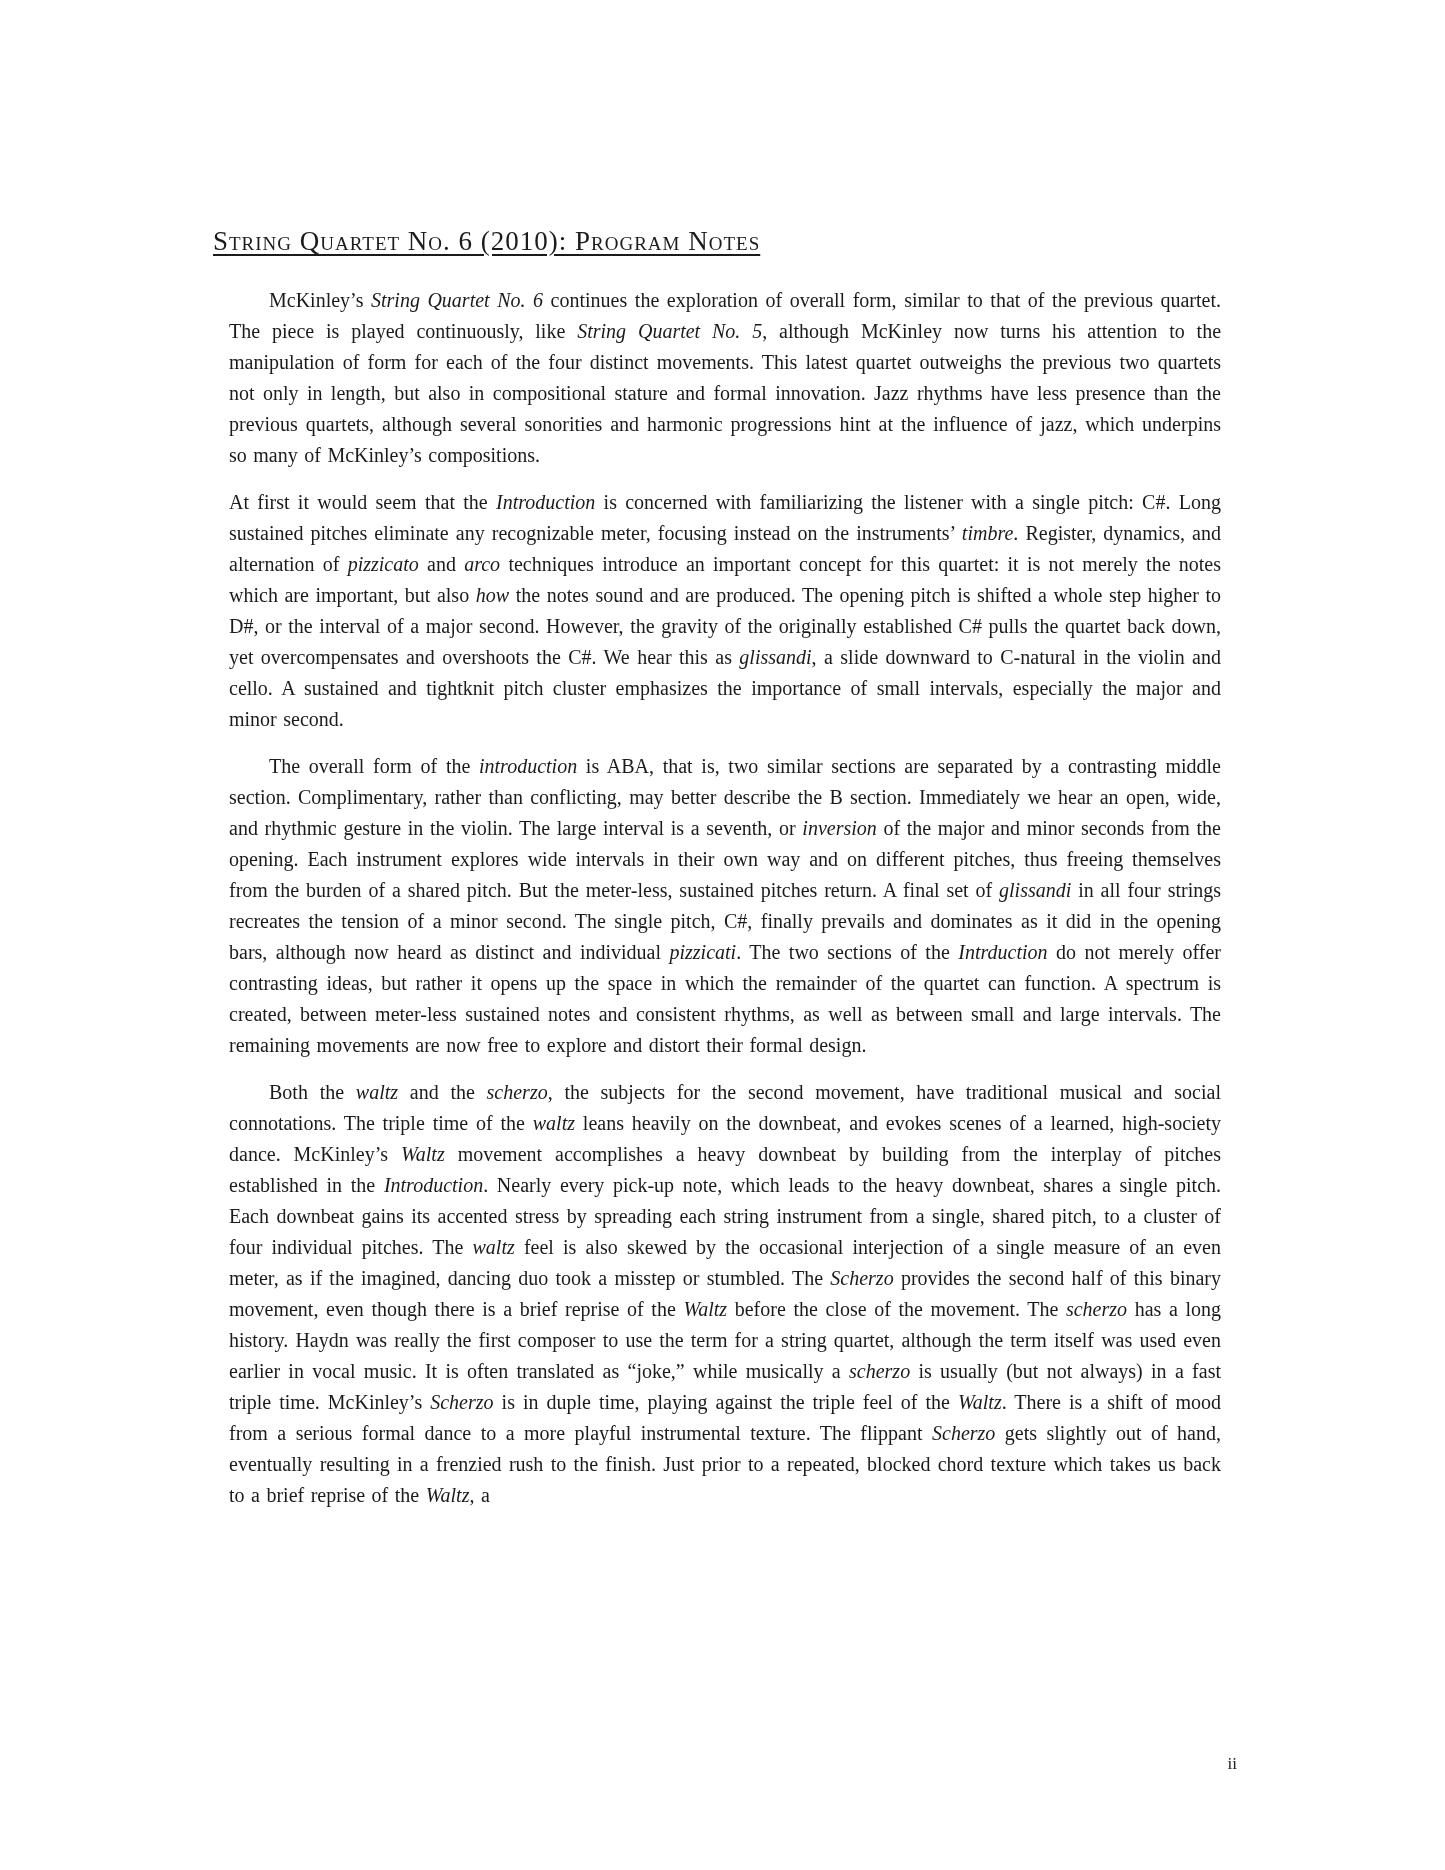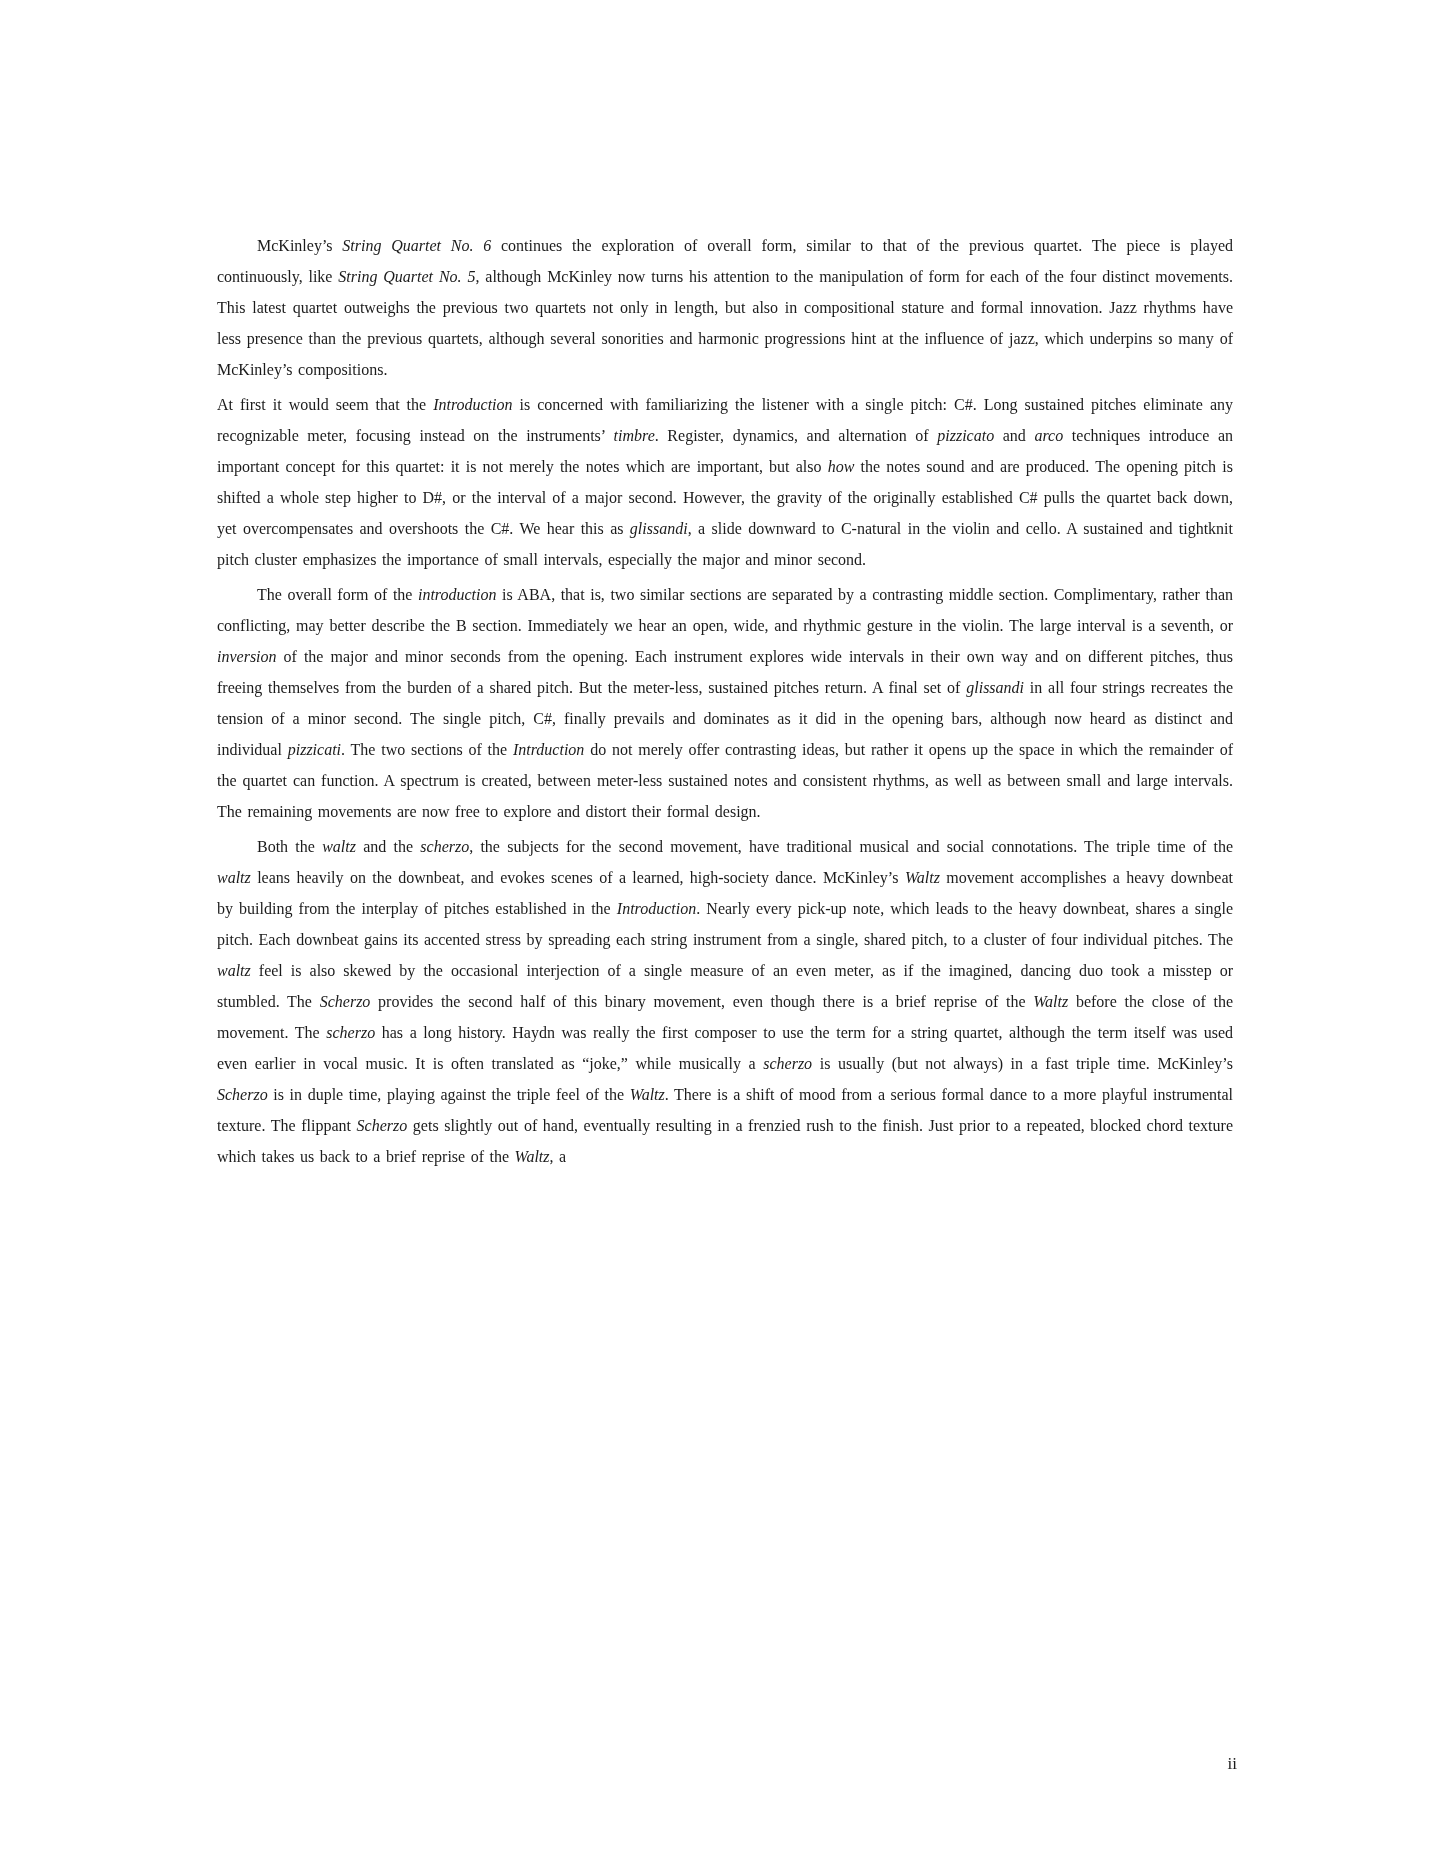--- a/index.html
+++ b/index.html
@@ -30,42 +30,43 @@
     font-size: 27px;
     font-weight: normal;
     font-variant: small-caps;
     letter-spacing: 1px;
     text-decoration: underline;
     text-underline-offset: 4px;
     margin: 0 0 28px 0;
     white-space: nowrap;
   }
   .para {
-    font-size: 16px;
+    font-size: 20px;
     line-height: 31px;
     text-align: justify;
-    margin: 4px;
+    margin: 16px;
     word-spacing: 1.5px;
   }
   .para.indent {
     text-indent: 40px;
   }
   .page-number {
     position: absolute;
     top: 1748px;
     right: 208px;
     font-size: 17px;
     line-height: 31px;
   }
 </style>
 </head>
 <body style="color: rgb(27, 27, 27); background: rgb(255, 255, 255);">
 
 <div class="page">
   <div class="content">
+    <h1 class="title">String Quartet No. 6 (2010): Program Notes</h1>
     <div id="paragraphs">
         <p class="para indent">McKinley’s <i>String Quartet No. 6</i> continues the exploration of overall form, similar to that of the previous quartet. The piece is played continuously, like <i>String Quartet No. 5</i>, although McKinley now turns his attention to the manipulation of form for each of the four distinct movements. This latest quartet outweighs the previous two quartets not only in length, but also in compositional stature and formal innovation. Jazz rhythms have less presence than the previous quartets, although several sonorities and harmonic progressions hint at the influence of jazz, which underpins so many of McKinley’s compositions.</p>
         <p class="para">At first it would seem that the <i>Introduction</i> is concerned with familiarizing the listener with a single pitch: C#. Long sustained pitches eliminate any recognizable meter, focusing instead on the instruments’ <i>timbre</i>. Register, dynamics, and alternation of <i>pizzicato</i> and <i>arco</i> techniques introduce an important concept for this quartet: it is not merely the notes which are important, but also <i>how</i> the notes sound and are produced. The opening pitch is shifted a whole step higher to D#, or the interval of a major second. However, the gravity of the originally established C# pulls the quartet back down, yet overcompensates and overshoots the C#. We hear this as <i>glissandi</i>, a slide downward to C-natural in the violin and cello. A sustained and tightknit pitch cluster emphasizes the importance of small intervals, especially the major and minor second.</p>
         <p class="para indent">The overall form of the <i>introduction</i> is ABA, that is, two similar sections are separated by a contrasting middle section. Complimentary, rather than conflicting, may better describe the B section. Immediately we hear an open, wide, and rhythmic gesture in the violin. The large interval is a seventh, or <i>inversion</i> of the major and minor seconds from the opening. Each instrument explores wide intervals in their own way and on different pitches, thus freeing themselves from the burden of a shared pitch. But the meter-less, sustained pitches return. A final set of <i>glissandi</i> in all four strings recreates the tension of a minor second. The single pitch, C#, finally prevails and dominates as it did in the opening bars, although now heard as distinct and individual <i>pizzicati</i>. The two sections of the <i>Intrduction</i> do not merely offer contrasting ideas, but rather it opens up the space in which the remainder of the quartet can function. A spectrum is created, between meter-less sustained notes and consistent rhythms, as well as between small and large intervals. The remaining movements are now free to explore and distort their formal design.</p>
         <p class="para indent">Both the <i>waltz</i> and the <i>scherzo</i>, the subjects for the second movement, have traditional musical and social connotations. The triple time of the <i>waltz</i> leans heavily on the downbeat, and evokes scenes of a learned, high-society dance. McKinley’s <i>Waltz</i> movement accomplishes a heavy downbeat by building from the interplay of pitches established in the <i>Introduction</i>. Nearly every pick-up note, which leads to the heavy downbeat, shares a single pitch. Each downbeat gains its accented stress by spreading each string instrument from a single, shared pitch, to a cluster of four individual pitches. The <i>waltz</i> feel is also skewed by the occasional interjection of a single measure of an even meter, as if the imagined, dancing duo took a misstep or stumbled. The <i>Scherzo</i> provides the second half of this binary movement, even though there is a brief reprise of the <i>Waltz</i> before the close of the movement. The <i>scherzo</i> has a long history. Haydn was really the first composer to use the term for a string quartet, although the term itself was used even earlier in vocal music. It is often translated as “joke,” while musically a <i>scherzo</i> is usually (but not always) in a fast triple time.  McKinley’s <i>Scherzo</i> is in duple time, playing against the triple feel of the <i>Waltz</i>. There is a shift of mood from a serious formal dance to a more playful instrumental texture. The flippant <i>Scherzo</i> gets slightly out of hand, eventually resulting in a frenzied rush to the finish. Just prior to a repeated, blocked chord texture which takes us back to a brief reprise of the <i>Waltz</i>, a</p>
       </div>
   </div>
   <div class="page-number">ii</div>
 </div>
 

